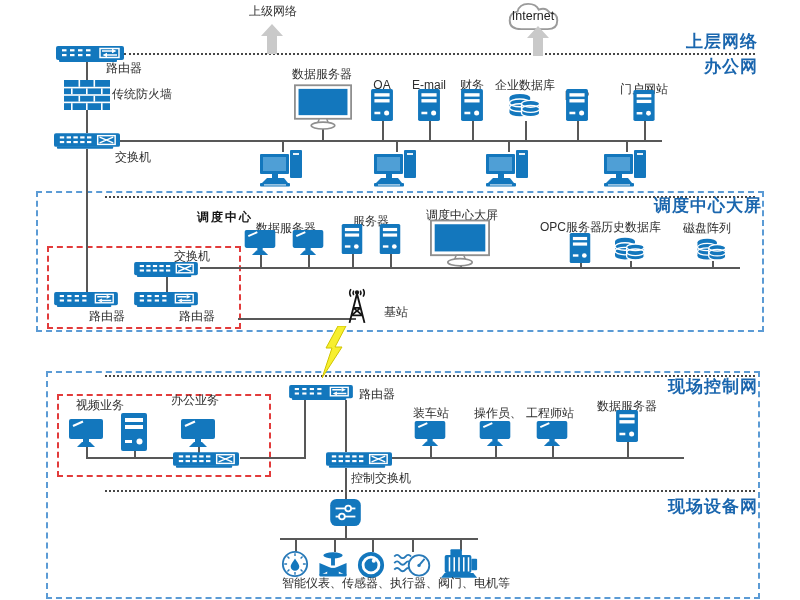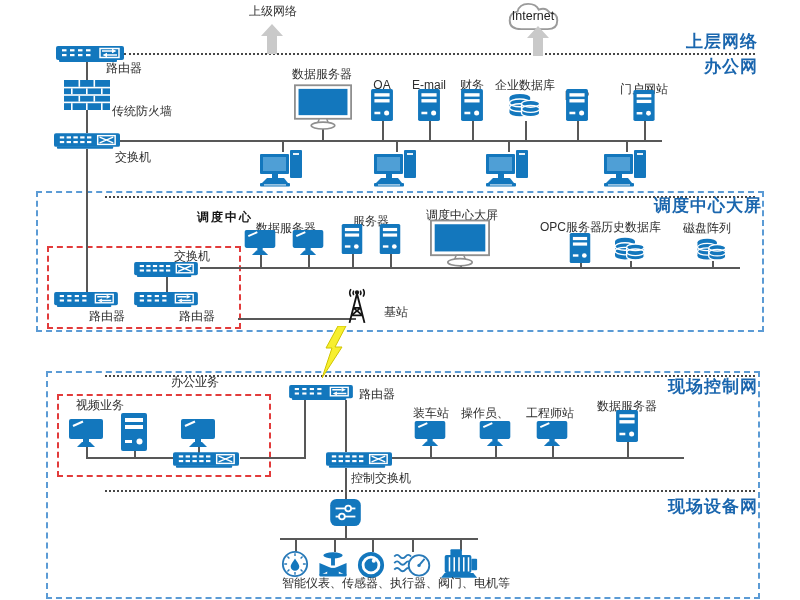--- a/index.html
+++ b/index.html
@@ -262,21 +262,21 @@
   <div class="zone" style="right:42px;top:30px;">上层网络</div>
   <div class="zone" style="right:42px;top:55px;">办公网</div>
 
   <svg class="ic" style="left:56px;top:46px;width:68px;height:16px;">
       <use href="#i-router"></use>
     </svg>
   <div class="lbl" style="left:106px;top:62px;">路由器</div>
   <svg class="ic" style="left:64px;top:80px;width:46px;height:30px;">
       <use href="#i-fw"></use>
     </svg>
-  <div class="lbl" style="left:112px;top:105px;">传统防火墙</div>
+  <div class="lbl" style="left:112px;top:88px;">传统防火墙</div>
   <svg class="ic" style="left:54px;top:133px;width:66px;height:16px;">
       <use href="#i-switch"></use>
     </svg>
   <div class="lbl" style="left:115px;top:151px;">交换机</div>
 
   <div class="lbl ctr" style="left:322px;top:68px;">数据服务器</div>
   <svg class="ic" style="left:294px;top:84px;width:58px;height:46px;">
       <use href="#i-big"></use>
     </svg>
 
@@ -382,38 +382,38 @@
     </svg>
   <div class="lbl" style="left:359px;top:388px;">路由器</div>
 
   <div class="lbl ctr" style="left:100px;top:399px;">视频业务</div>
   <svg class="ic" style="left:68px;top:418px;width:36px;height:30px;">
       <use href="#i-mon"></use>
     </svg>
   <svg class="ic" style="left:121px;top:412px;width:26px;height:40px;">
       <use href="#i-server"></use>
     </svg>
-  <div class="lbl ctr" style="left:195px;top:376px;">办公业务</div>
+  <div class="lbl ctr" style="left:195px;top:394px;">办公业务</div>
   <svg class="ic" style="left:180px;top:418px;width:36px;height:30px;">
       <use href="#i-mon"></use>
     </svg>
   <svg class="ic" style="left:173px;top:452px;width:66px;height:16px;">
       <use href="#i-switch"></use>
     </svg>
 
   <svg class="ic" style="left:326px;top:452px;width:66px;height:16px;">
       <use href="#i-switch"></use>
     </svg>
   <div class="lbl ctr" style="left:381px;top:472px;">控制交换机</div>
 
   <div class="lbl ctr" style="left:431px;top:407px;">装车站</div>
   <svg class="ic" style="left:413px;top:420px;width:34px;height:27px;">
       <use href="#i-mon"></use>
     </svg>
-  <div class="lbl ctr" style="left:485px;top:407px;text-align:center;">操作员、</div>
+  <div class="lbl ctr" style="left:498px;top:407px;text-align:center;">操作员、</div>
   <svg class="ic" style="left:478px;top:420px;width:34px;height:27px;">
       <use href="#i-mon"></use>
     </svg>
   <div class="lbl ctr" style="left:550px;top:407px;">工程师站</div>
   <svg class="ic" style="left:535px;top:420px;width:34px;height:27px;">
       <use href="#i-mon"></use>
     </svg>
   <div class="lbl ctr" style="left:627px;top:400px;">数据服务器</div>
   <svg class="ic" style="left:614px;top:410px;width:26px;height:32px;">
       <use href="#i-server"></use>

